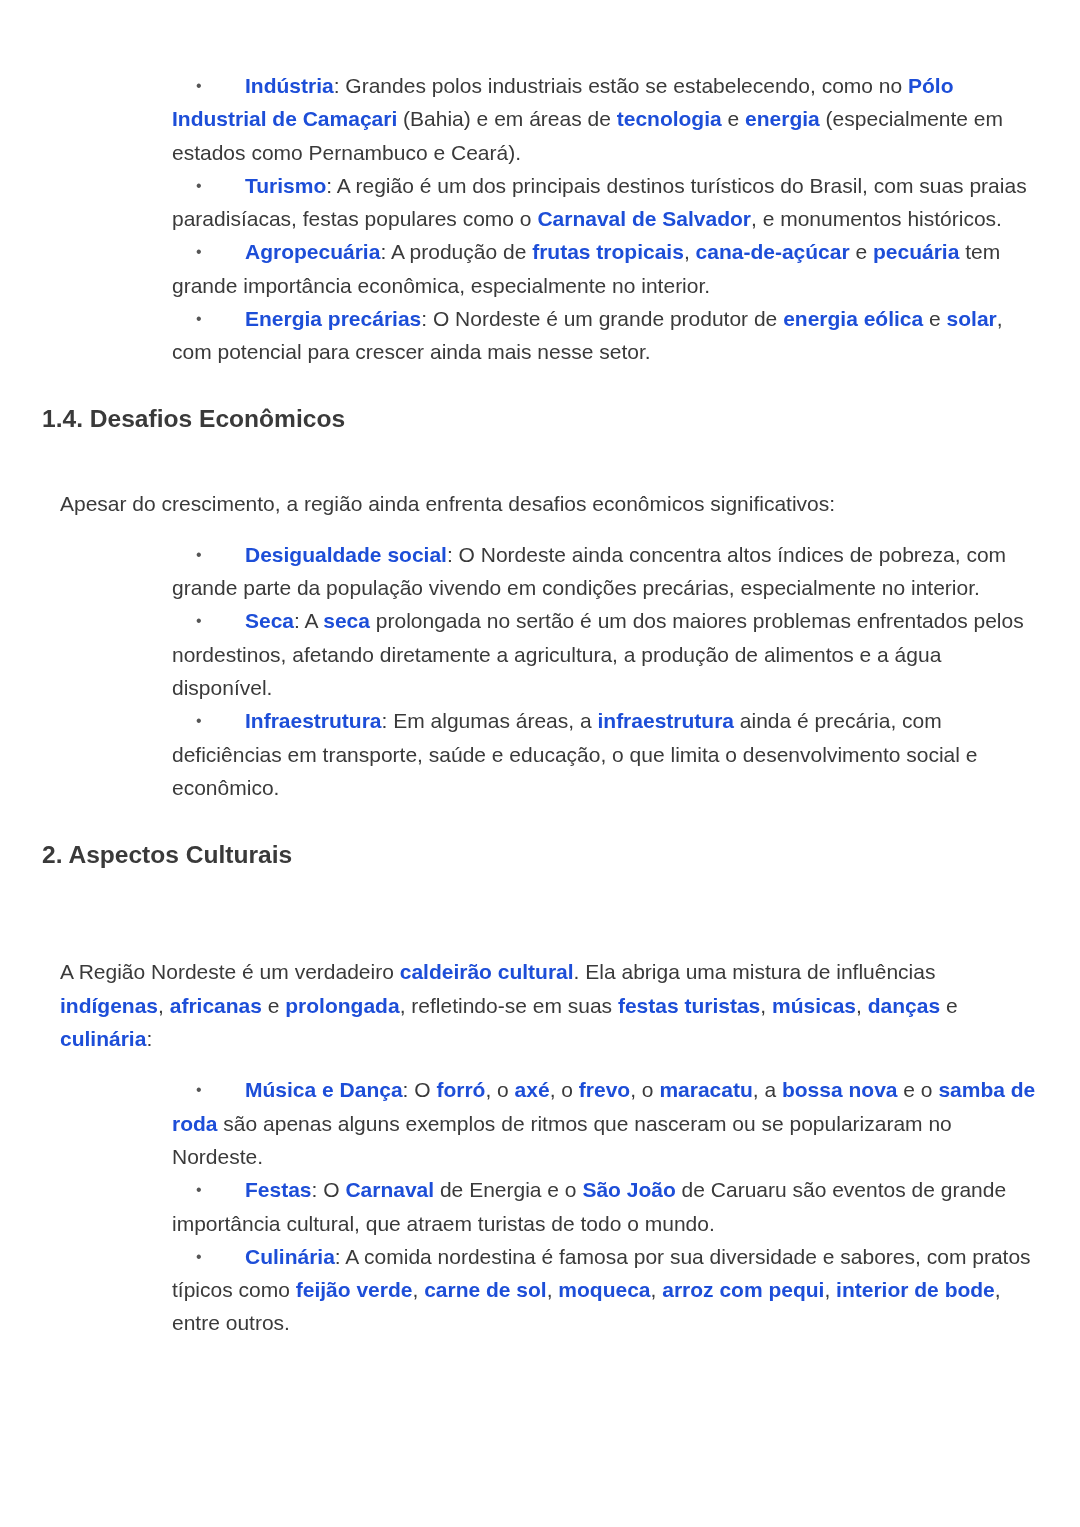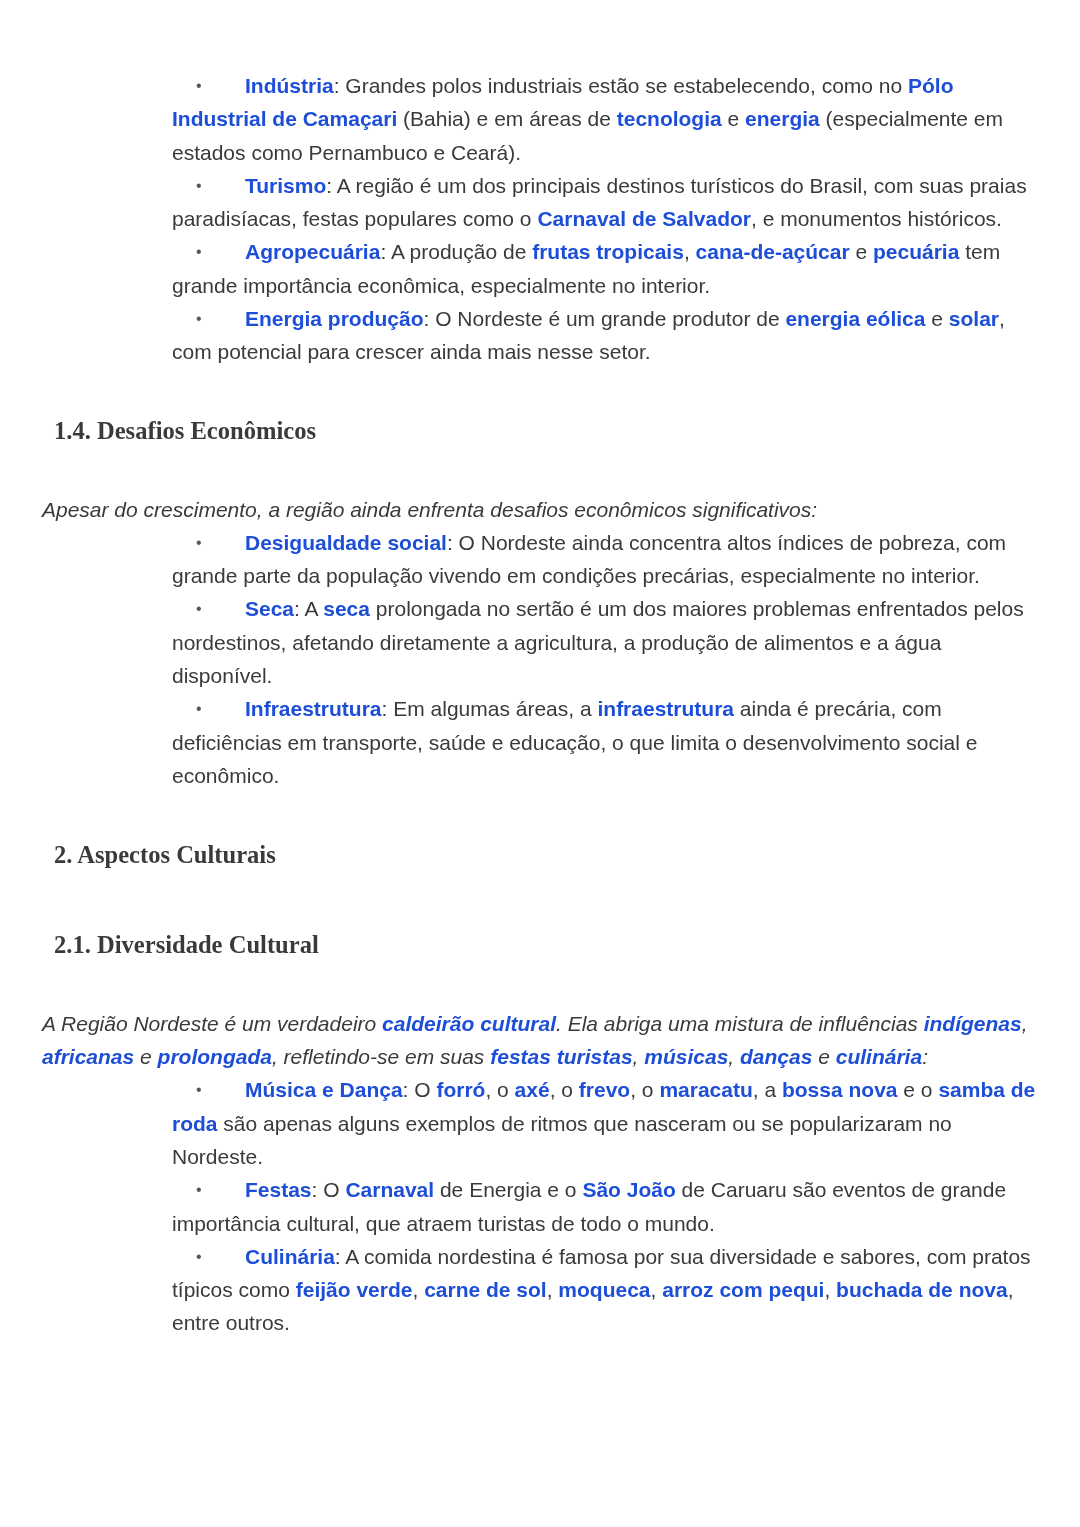--- a/index.html
+++ b/index.html
@@ -8,49 +8,48 @@
       font-family: "Liberation Sans", "DejaVu Sans", sans-serif;
       color: #3a3a3a; font-size: 21px; line-height: 33.3px;
     }
     .page { position: relative; padding: 69px 42px 0 42px; }
     .list { margin: 0; padding: 0 0 0 130px; list-style: none; }
     .item { position: relative; text-indent: 73px; }
     .bullet {
       position: absolute; left: 24px; top: 0; text-indent: 0;
       color: #555; font-size: 16px;
     }
-    .heading { font-weight: bold; color: #3a3a3a; margin: 12px; font-family: Liberation Serif, serif; }
-    .para { margin: 0; font-style: italic; }
+    .heading { font-weight: bold; color: #3a3a3a; margin: 0; }
+    .para { margin: 18px; }
     .gap { height: 33.3px; }
     b { font-weight: bold; color: #1d4ed8; }
   </style>
 </head>
 <body>
 
 <div class="page" id="doc">
     <ul class="list">
       <li class="item"><span class="bullet">•</span><b>Indústria</b><span>: Grandes polos industriais estão se estabelecendo, como no </span><b>Pólo Industrial de Camaçari</b><span> (Bahia) e em áreas de </span><b>tecnologia</b><span> e </span><b>energia</b><span> (especialmente em estados como Pernambuco e Ceará).</span></li>
       <li class="item"><span class="bullet">•</span><b>Turismo</b><span>: A região é um dos principais destinos turísticos do Brasil, com suas praias paradisíacas, festas populares como o </span><b>Carnaval de Salvador</b><span>, e monumentos históricos.</span></li>
       <li class="item"><span class="bullet">•</span><b>Agropecuária</b><span>: A produção de </span><b>frutas tropicais</b><span>, </span><b>cana-de-açúcar</b><span> e </span><b>pecuária</b><span> tem grande importância econômica, especialmente no interior.</span></li>
-      <li class="item"><span class="bullet">•</span><b>Energia produção</b><span>: O Nordeste é um grande produtor de </span><b>energia eólica</b><span> e </span><b>solar</b><span>, com potencial para crescer ainda mais nesse setor.</span></li>
+      <li class="item"><span class="bullet">•</span><b>Energia precárias</b><span>: O Nordeste é um grande produtor de </span><b>energia eólica</b><span> e </span><b>solar</b><span>, com potencial para crescer ainda mais nesse setor.</span></li>
     </ul>
     <div class="gap"></div>
     <h3 class="heading">1.4. Desafios Econômicos</h3>
     <div class="gap"></div>
     <p class="para"><span>Apesar do crescimento, a região ainda enfrenta desafios econômicos significativos:</span></p>
     <ul class="list">
       <li class="item"><span class="bullet">•</span><b>Desigualdade social</b><span>: O Nordeste ainda concentra altos índices de pobreza, com grande parte da população vivendo em condições precárias, especialmente no interior.</span></li>
       <li class="item"><span class="bullet">•</span><b>Seca</b><span>: A </span><b>seca</b><span> prolongada no sertão é um dos maiores problemas enfrentados pelos nordestinos, afetando diretamente a agricultura, a produção de alimentos e a água disponível.</span></li>
       <li class="item"><span class="bullet">•</span><b>Infraestrutura</b><span>: Em algumas áreas, a </span><b>infraestrutura</b><span> ainda é precária, com deficiências em transporte, saúde e educação, o que limita o desenvolvimento social e econômico.</span></li>
     </ul>
     <div class="gap"></div>
     <h3 class="heading">2. Aspectos Culturais</h3>
     <div class="gap"></div>
-    <h3 class="heading">2.1. Diversidade Cultural</h3>
     <div class="gap"></div>
     <p class="para"><span>A Região Nordeste é um verdadeiro </span><b>caldeirão cultural</b><span>. Ela abriga uma mistura de influências </span><b>indígenas</b><span>, </span><b>africanas</b><span> e </span><b>prolongada</b><span>, refletindo-se em suas </span><b>festas turistas</b><span>, </span><b>músicas</b><span>, </span><b>danças</b><span> e </span><b>culinária</b><span>:</span></p>
     <ul class="list">
       <li class="item"><span class="bullet">•</span><b>Música e Dança</b><span>: O </span><b>forró</b><span>, o </span><b>axé</b><span>, o </span><b>frevo</b><span>, o </span><b>maracatu</b><span>, a </span><b>bossa nova</b><span> e o </span><b>samba de roda</b><span> são apenas alguns exemplos de ritmos que nasceram ou se popularizaram no Nordeste.</span></li>
       <li class="item"><span class="bullet">•</span><b>Festas</b><span>: O </span><b>Carnaval</b><span> de Energia e o </span><b>São João</b><span> de Caruaru são eventos de grande importância cultural, que atraem turistas de todo o mundo.</span></li>
-      <li class="item"><span class="bullet">•</span><b>Culinária</b><span>: A comida nordestina é famosa por sua diversidade e sabores, com pratos típicos como </span><b>feijão verde</b><span>, </span><b>carne de sol</b><span>, </span><b>moqueca</b><span>, </span><b>arroz com pequi</b><span>, </span><b>buchada de nova</b><span>, entre outros.</span></li>
+      <li class="item"><span class="bullet">•</span><b>Culinária</b><span>: A comida nordestina é famosa por sua diversidade e sabores, com pratos típicos como </span><b>feijão verde</b><span>, </span><b>carne de sol</b><span>, </span><b>moqueca</b><span>, </span><b>arroz com pequi</b><span>, </span><b>interior de bode</b><span>, entre outros.</span></li>
     </ul>
     <div class="gap"></div>
   </div>
 
 </body></html>

